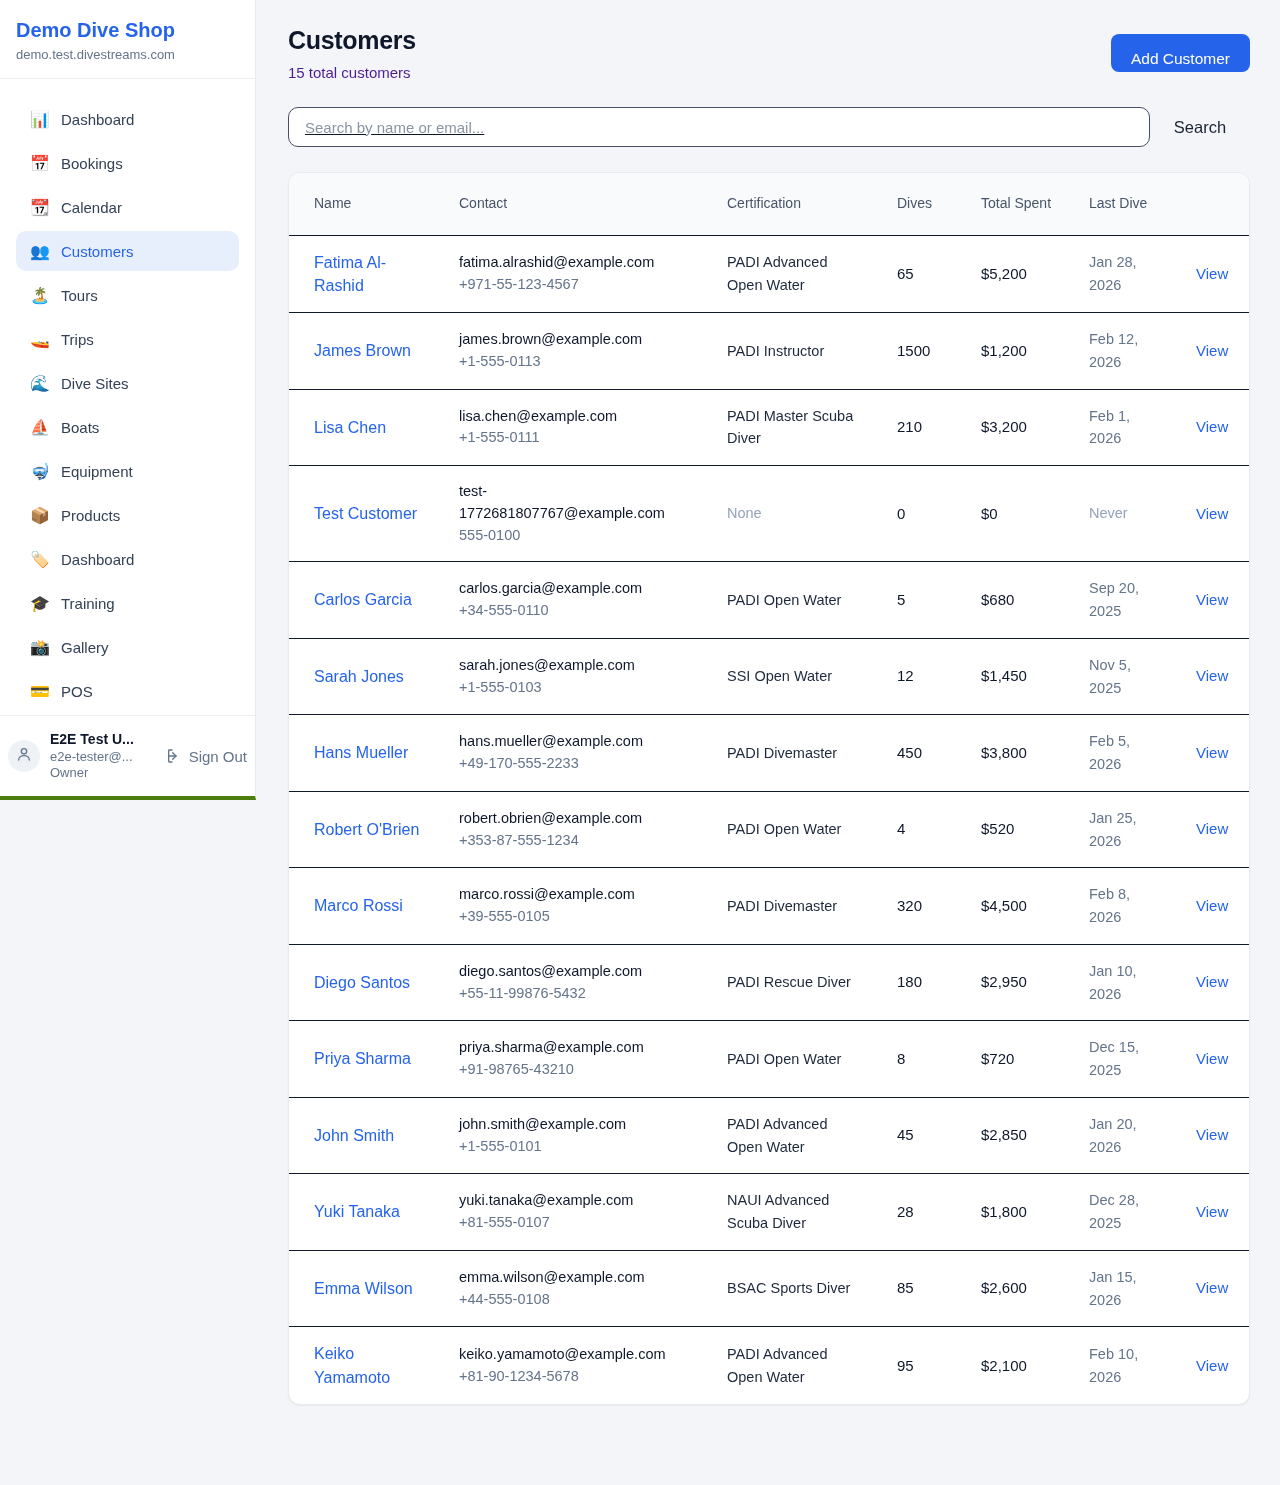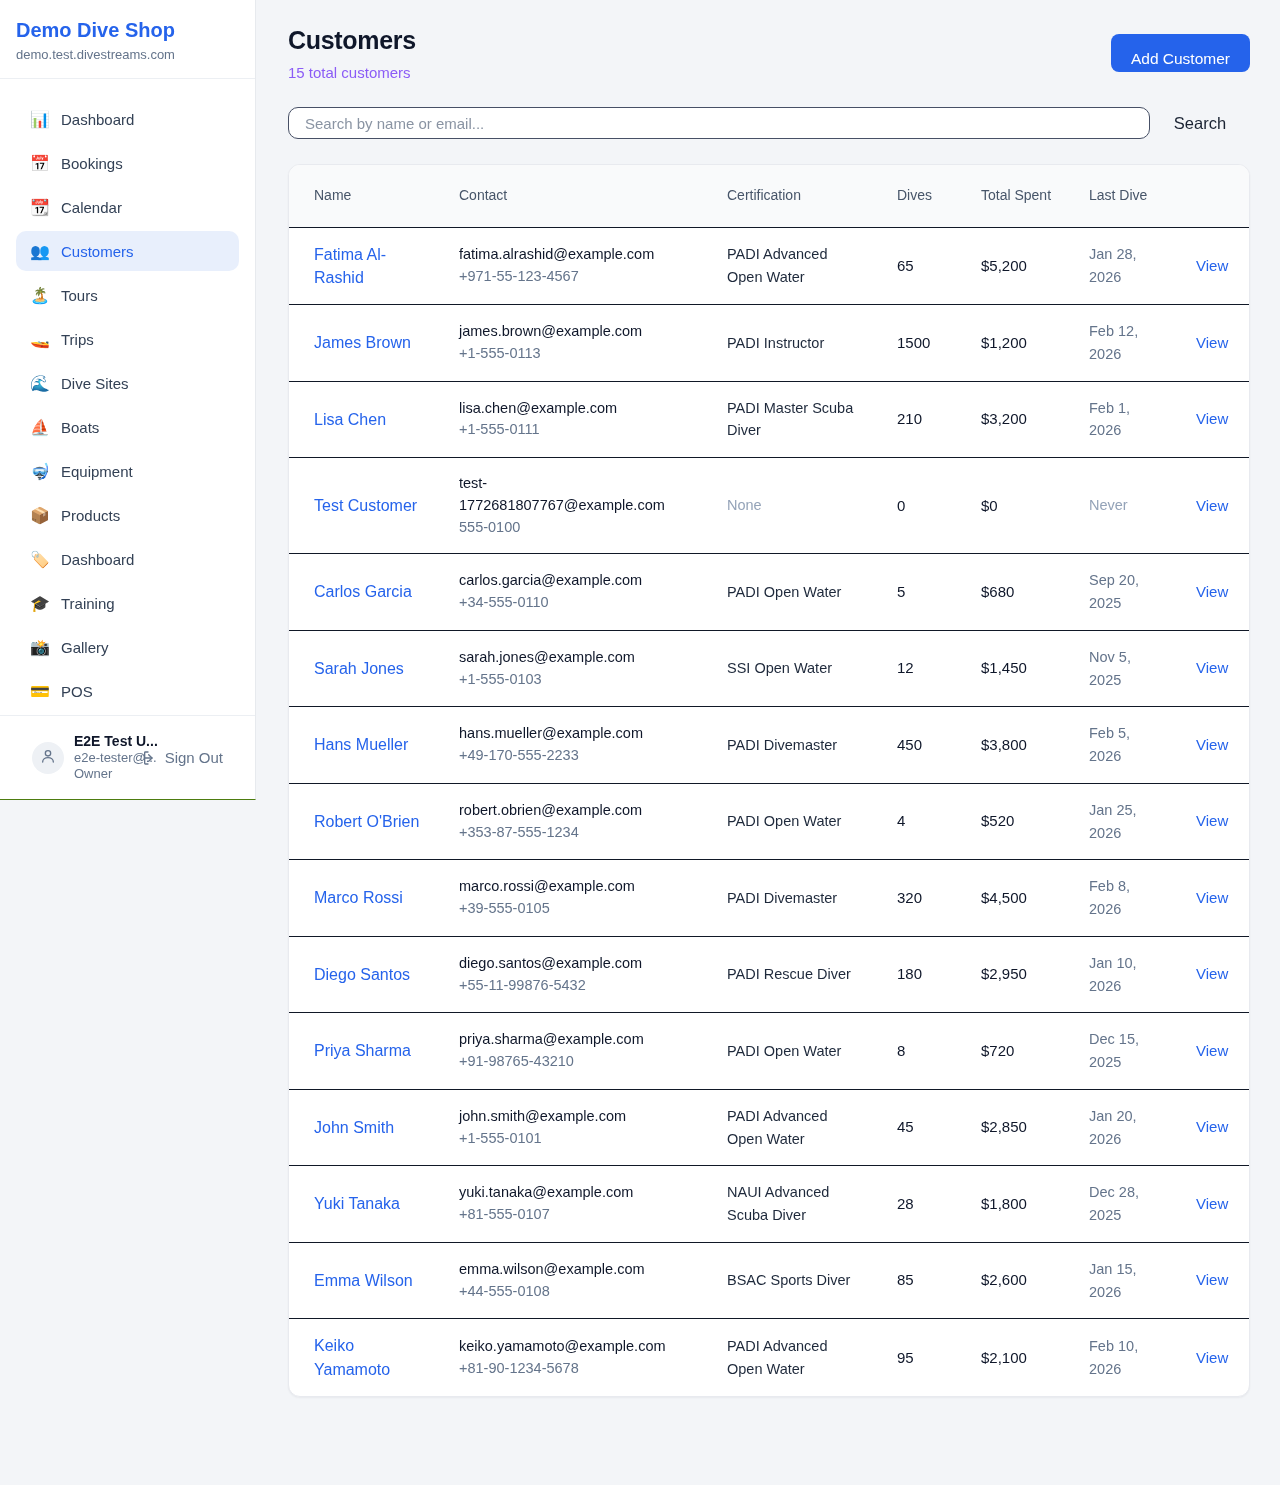--- a/index.html
+++ b/index.html
@@ -6,66 +6,66 @@
   html, body { background: #f3f5f8; }
   body {
     font-family: "Liberation Sans", "DejaVu Sans", sans-serif;
     color: #0f172a;
   }
   .app { position: relative; width: 1280px; height: 1485px; background: #f3f5f8; overflow: hidden; }
 
   
   .sidebar {
     position: absolute; left: 0; top: 0; width: 256px; height: 800px;
-    background: #ffffff; border-right: 1px solid #e7eaee; border-bottom: 1px solid #4d7c0f;
+    background: #ffffff; border-right: 1px solid #e7eaee; border-bottom: 4px solid #4d7c0f;
     display: flex; flex-direction: column;
   }
   .sidebar-header { padding: 18px 16px 16px 16px; border-bottom: 1px solid #eceff3; }
   .shop-title { color: #2563eb; font-size: 20px; font-weight: bold; line-height: 1.2; }
   .shop-domain { color: #64748b; font-size: 13px; margin-top: 5px; }
   .nav { padding: 20px 16px 0 16px; flex: 1; }
   .nav-item {
     display: flex; align-items: center; height: 40px; margin-bottom: 4px;
     padding: 0 14px; border-radius: 10px; cursor: pointer;
     color: #334155; font-size: 15px;
   }
   .nav-item .nav-icon { width: 20px; font-size: 16px; margin-right: 11px; text-align: center; flex: none; }
   .nav-item.active { background: #e8effc; color: #2563eb; }
   .sidebar-user {
-    border-top: 1px solid #eceff3; padding: 12px 32px; height: 84px;
+    border-top: 1px solid #eceff3; padding: 12px 8px; height: 84px;
     display: flex; align-items: center; gap: 10px;
   }
   .avatar {
     width: 32px; height: 32px; border-radius: 50%; background: #eef1f5; flex: none;
     display: flex; align-items: center; justify-content: center; color: #64748b;
   }
   .user-meta { flex: 1; min-width: 0; line-height: 1.25; }
   .user-name { font-size: 14px; font-weight: bold; color: #0f172a; white-space: nowrap; }
   .user-email, .user-role { font-size: 13px; color: #64748b; white-space: nowrap; }
   .signout-btn {
     display: flex; align-items: center; gap: 7px; border: none; background: transparent;
     color: #64748b; font-size: 15px; cursor: pointer; flex: none;
     font-family: inherit; padding: 0;
   }
 
   
   .main { margin-left: 256px; padding: 26px 30px 0 32px; }
   .main-header { display: flex; justify-content: space-between; align-items: flex-start; }
   .page-title { font-size: 25px; font-weight: bold; color: #0f172a; letter-spacing: -0.3px; }
-  .page-subtitle { font-size: 15px; color: #8b5cf6; margin-top: 9px; }
+  .page-subtitle { font-size: 15px; color: #4c1d95; margin-top: 9px; }
   .add-btn {
     background: #2563eb; color: #ffffff; border: none; border-radius: 8px;
     height: 38px; padding: 16px 20px; font-size: 15.5px; cursor: pointer;
     font-family: inherit; margin-top: 8px;
   }
   .search-row { display: flex; align-items: center; margin-top: 26px; }
   .search-input {
-    flex: 1; height: 32px; border: 1px solid #475066; border-radius: 10px;
+    flex: 1; height: 40px; border: 1px solid #475066; border-radius: 10px;
     padding: 0 16px; font-size: 15px; color: #0f172a; background: #ffffff;
-    font-family: inherit; outline: none;
+    font-family: inherit; outline: none; text-decoration: underline;
   }
   .search-input::placeholder { color: #8a94a3; }
   .search-btn {
     border: none; background: transparent; color: #1a2333; font-size: 16.5px;
     width: 100px; text-align: center; cursor: pointer; font-family: inherit; flex: none;
   }
 
   
   .card {
     margin-top: 25px; background: #ffffff; border: 1px solid #e8eaef; border-radius: 12px;

